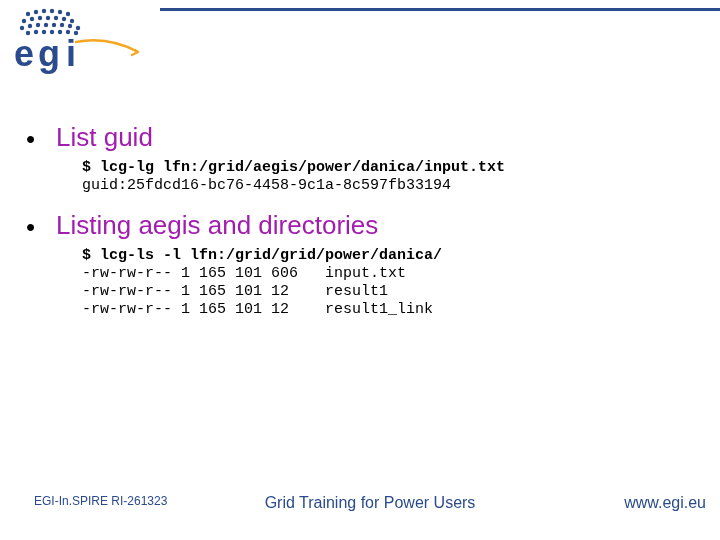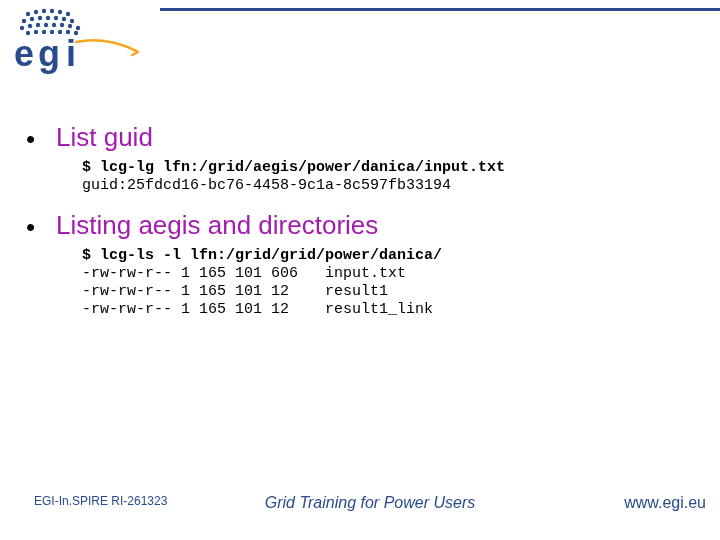--- a/index.html
+++ b/index.html
@@ -78,21 +78,20 @@
     font-size: 12px;
     color: #2a4b8d;
   }
   .footer-center {
     position: absolute;
     left: 0; right: 0;
     text-align: center;
     font-size: 16px;
     color: #2a4b8d;
     pointer-events: none;
-    font-style: italic;
   }
   .footer-right {
     font-size: 16px;
     color: #2a4b8d;
   }
 </style>
 </head>
 <body>
 
 <div class="header">

